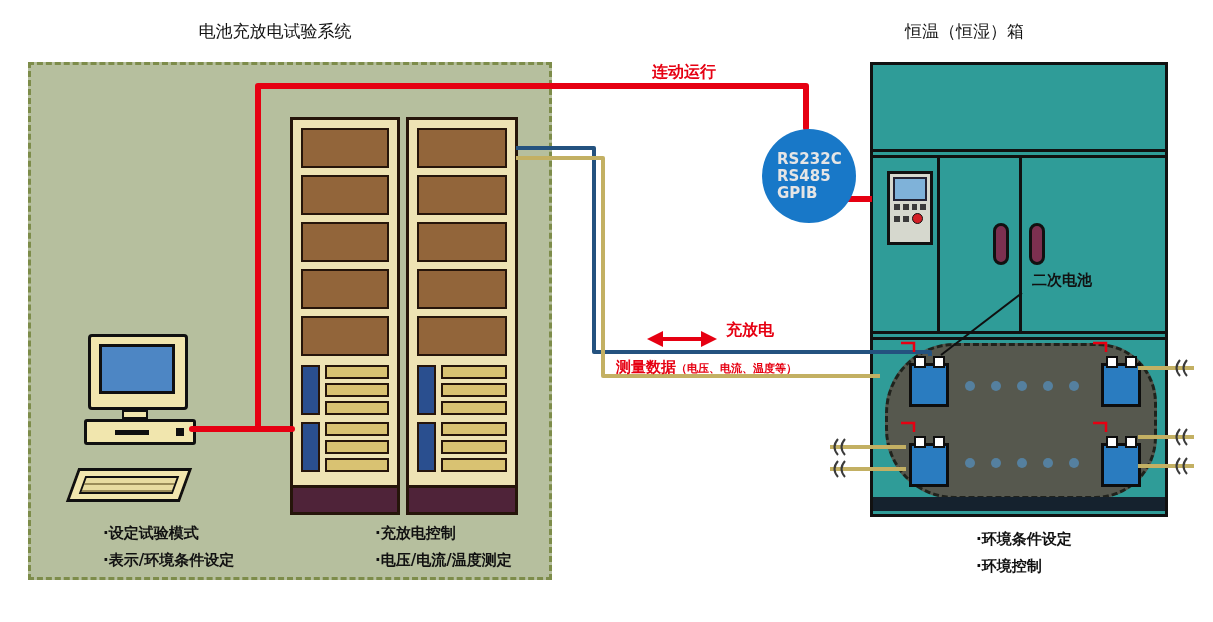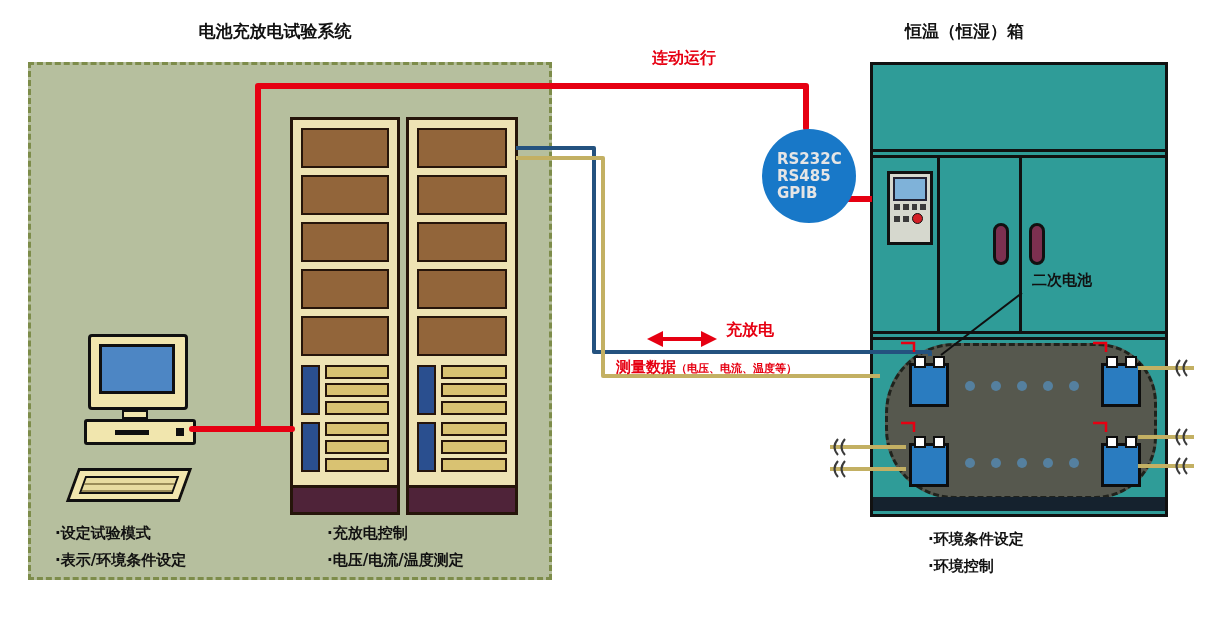--- a/index.html
+++ b/index.html
@@ -1,20 +1,20 @@
 <!DOCTYPE html>
 <html><head>
 <meta charset="utf-8">
 <style>
   html,body{margin:0;padding:0;background:#fff;}
   .canvas{position:relative;width:1213px;height:622px;background:#ffffff;
           font-family:"DejaVu Sans",sans-serif;overflow:hidden;}
-  .title{position:absolute;font-size:17px;font-weight:bold;color:#111;}
+  .title{position:absolute;font-size:17px;font-weight:normal;color:#111;}
   .note{font-size:15px;font-weight:bold;color:#111;line-height:27px;white-space:nowrap;}
-  .note-block{position:absolute;}
+  .note-block{position:absolute;margin-left:48px;}
   .red-label{position:absolute;color:#e60012;font-weight:bold;font-size:16px;white-space:nowrap;}
   .black-label{position:absolute;color:#111;font-weight:bold;font-size:15px;white-space:nowrap;}
 
   
   .system-box{position:absolute;left:28px;top:62px;width:524px;height:518px;
               background:#b6bf9e;border:3px dashed #7d8c4a;box-sizing:border-box;}
 
   
   .pc-monitor{position:absolute;left:88px;top:334px;width:100px;height:76px;
               background:#f1e6ae;border:3px solid #101010;border-radius:4px;box-sizing:border-box;}
@@ -233,21 +233,21 @@
 
   <div class="iface">
     <span>RS232C</span>
     <span>RS485</span>
     <span>GPIB</span>
   </div>
 
   <div class="title" style="left:160px;top:20px;width:230px;text-align:center;">电池充放电试验系统</div>
   <div class="title" style="left:905px;top:20px;width:190px;">恒温（恒湿）箱</div>
 
-  <div class="red-label" style="left:652px;top:48px;">连动运行</div>
+  <div class="red-label" style="left:652px;top:62px;">连动运行</div>
   <div class="red-label" style="left:726px;top:320px;">充放电</div>
   <div class="red-label" style="left:616px;top:358px;font-size:15px;">
     <span>测量数据</span><span class="md-detail">（电压、电流、温度等）</span>
   </div>
   <div class="black-label" style="left:1010px;top:271px;margin-left:22px;">二次电池</div>
 
   <div class="note-block" style="left:55px;top:520px;">
     <div class="note">·设定试验模式</div>
     <div class="note">·表示/环境条件设定</div>
   </div>

